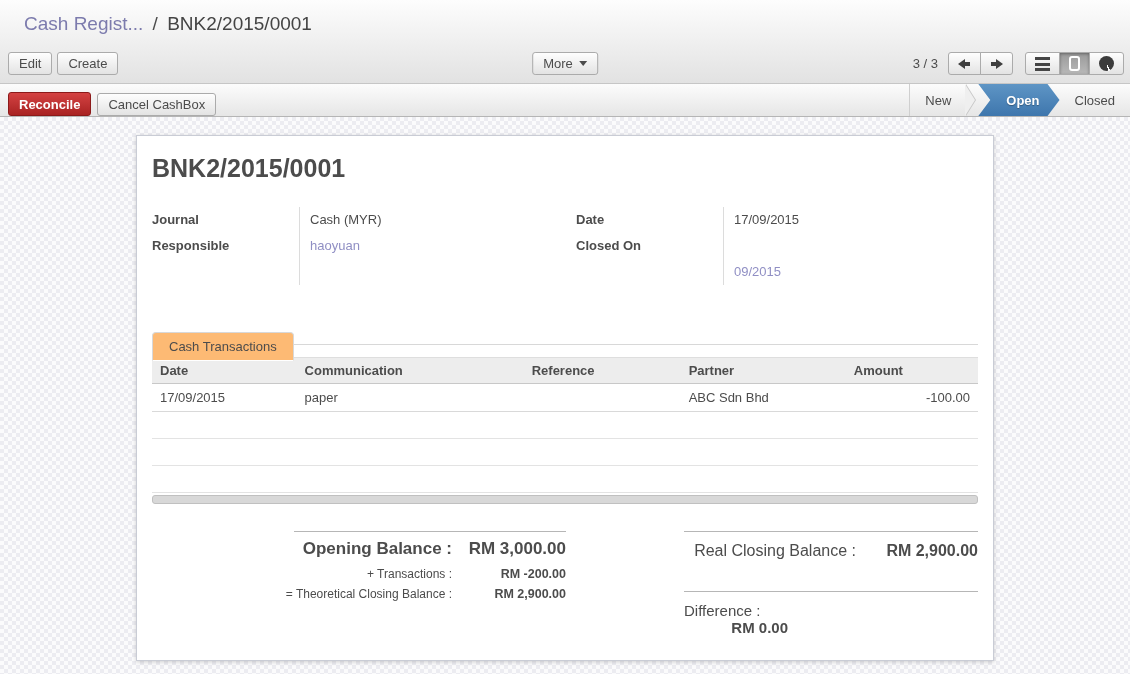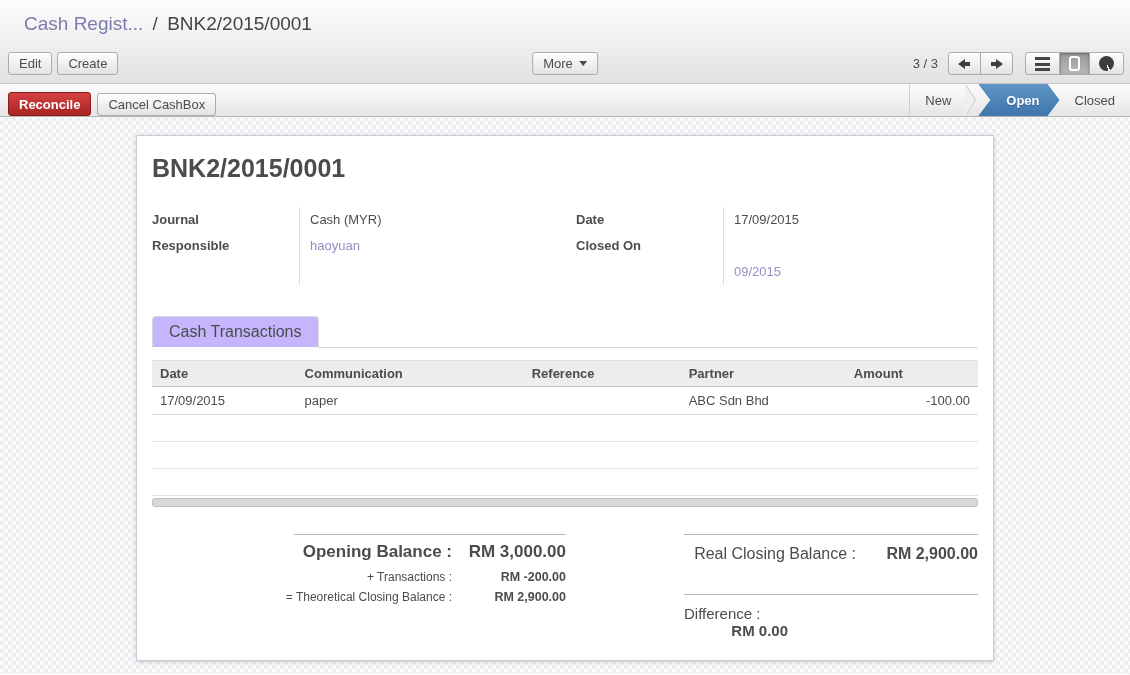--- a/index.html
+++ b/index.html
@@ -75,23 +75,23 @@
   .group { flex:1; display:flex; }
   .group + .group { margin-left:22px; }
   .g-labels { width:148px; border-right:1px solid #dcdcdc; }
   .g-labels div { height:26px; line-height:26px; font-size:13px; font-weight:bold; }
   .g-values { flex:1; padding-left:10px; }
   .g-values div { height:26px; line-height:26px; font-size:13px; }
   .link-val { color:#908fc4; cursor:pointer; }
 
   .notebook { margin-top:30px; }
   .tabs { border-bottom:1px solid #d8d8d8; padding-left:0; }
-  .tab { display:inline-block; padding:6px 16px; font-size:16px; background:#c4b5fd; color:#4c4c4c;
+  .tab { display:inline-block; padding:6px 16px; font-size:13px; background:#fdba74; color:#4c4c4c;
          border:1px solid #d8d8d8; border-bottom:1px solid #fff; border-radius:4px 4px 0 0;
-         position:relative; top:1px; cursor:pointer; }
+         position:relative; top:17px; cursor:pointer; }
 
   table.translist { width:100%; border-collapse:collapse; font-size:13px; margin-top:12px; table-layout:fixed; }
   .translist th { background:#ededed; font-weight:bold; text-align:left; padding:5px 8px;
                   border-bottom:1px solid #c8c8c8; border-top:1px solid #dedede; }
   .translist td { padding:6px 8px; border-bottom:1px solid #d9d9d9; height:27px; }
   .translist tr.empty td { border-bottom:1px solid #e3e3e3; }
   .num { text-align:right; }
   .hscrollbar { height:9px; background:#d8d8d8; border:1px solid #c0c0c0; border-radius:3px; margin-top:2px; }
 
   .summary { display:flex; justify-content:space-between; margin-top:27px; }

